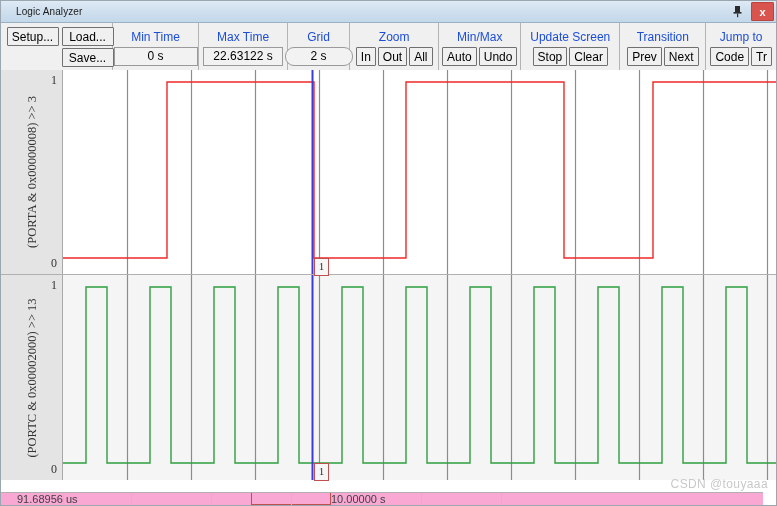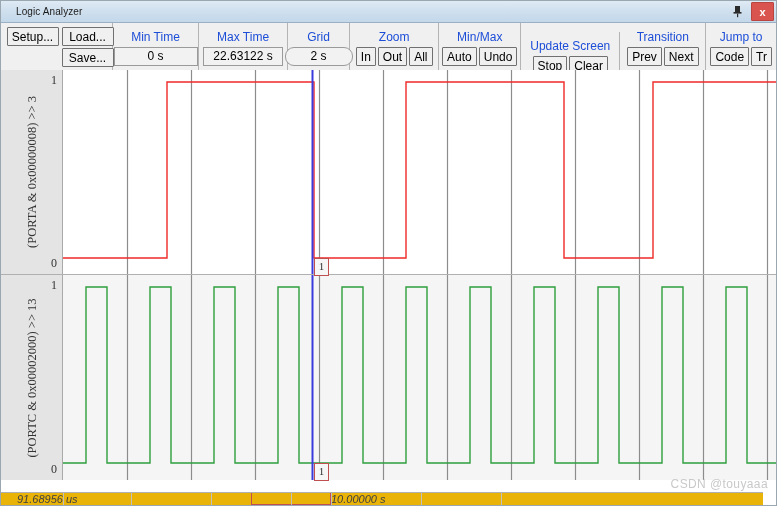--- a/index.html
+++ b/index.html
@@ -37,21 +37,21 @@
   #grp-files{width:112px;}
   #grp-files .stack{display:flex;flex-direction:column;gap:2px;}
   #grp-files .r{display:flex;gap:3px;justify-content:flex-end;}
   #grp-files .btn{width:52px;text-align:center;}
   #grp-files .spacer{width:52px;}
   #grp-mintime{width:86px;}
   #grp-maxtime{width:90px;}
   #grp-grid{width:62px;}
   #grp-zoom{width:90px;}
   #grp-minmax{width:82px;}
-  #grp-update{width:100px;margin-top:9px;}
+  #grp-update{width:100px;}
   #grp-transition{width:87px;}
   #grp-jump{width:auto;flex:1;border-right:none;}
 
   
   #plot{position:absolute;left:0;top:69px;right:0;bottom:0;background:#fff;}
   .chan{position:relative;box-sizing:border-box;}
   #chan0{height:205px;border-bottom:1px solid #b0b0b0;}
   #chan1{height:205px;}
   .ylab{position:absolute;left:0;top:0;width:62px;height:100%;
         background:#e4e4e4;border-right:1px solid #a9a9a9;box-sizing:border-box;}
@@ -64,22 +64,22 @@
             font-family:"Liberation Serif",serif;}
   .canvaswrap{position:absolute;left:62px;top:0;right:0;bottom:0;overflow:hidden;}
   .canvaswrap svg{display:block;}
 
   
   .curbox{position:absolute;border:1px solid #c05050;background:#f6f6f6;
           width:13px;height:16px;font-size:11px;line-height:15px;text-align:center;
           color:#333;font-family:"Liberation Serif",serif;z-index:6;}
 
   
-  #bottom{position:absolute;left:0;right:13px;bottom:0;height:12px;background:#eab308;
-          border-top:1px solid #b0b0b0;overflow:hidden;font-style:italic;}
+  #bottom{position:absolute;left:0;right:13px;bottom:0;height:12px;background:#f9a8d4;
+          border-top:1px solid #b0b0b0;overflow:hidden;}
   #bottom .cell{position:absolute;top:0;height:12px;font-size:11px;color:#404040;
                 font-family:"Liberation Sans",sans-serif;white-space:nowrap;}
   #bot-left{left:16px;}
   #bot-right{left:330px;}
   .botdiv{position:absolute;top:-1px;width:1px;height:13px;background:#c0c0c0;}
   #bot-selbox{position:absolute;left:250px;top:-1px;width:80px;height:13px;
               border:1px solid #c05050;box-sizing:border-box;}
 
   #watermark{position:absolute;right:8px;bottom:14px;font-size:12px;color:#c9c9c9;
              letter-spacing:.4px;pointer-events:none;}

